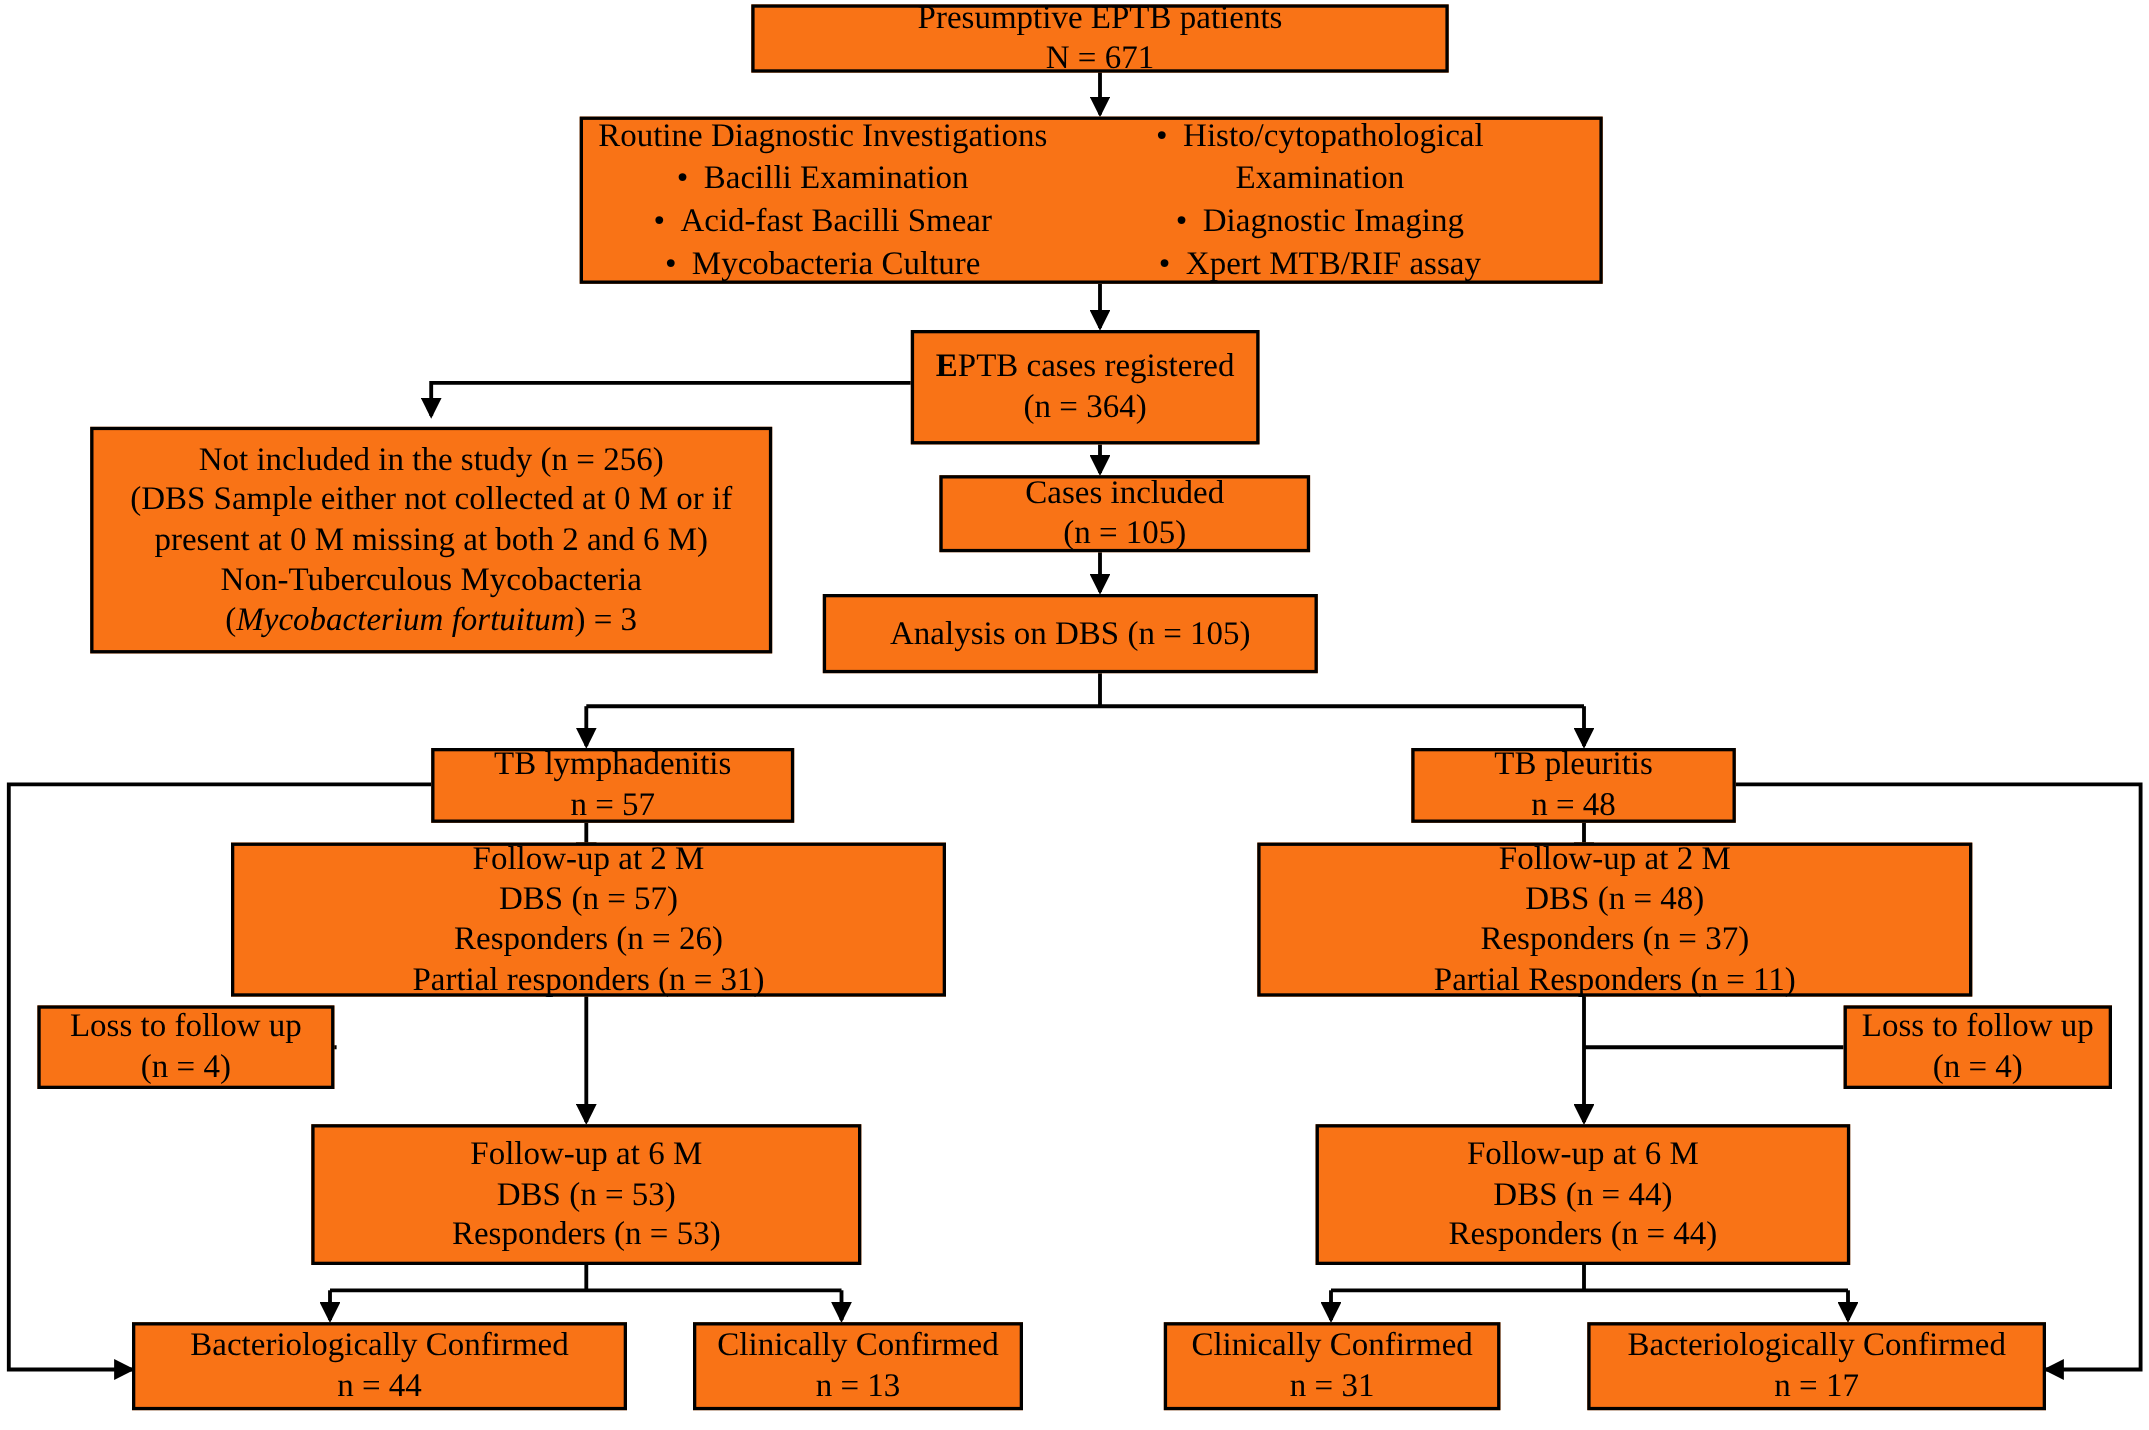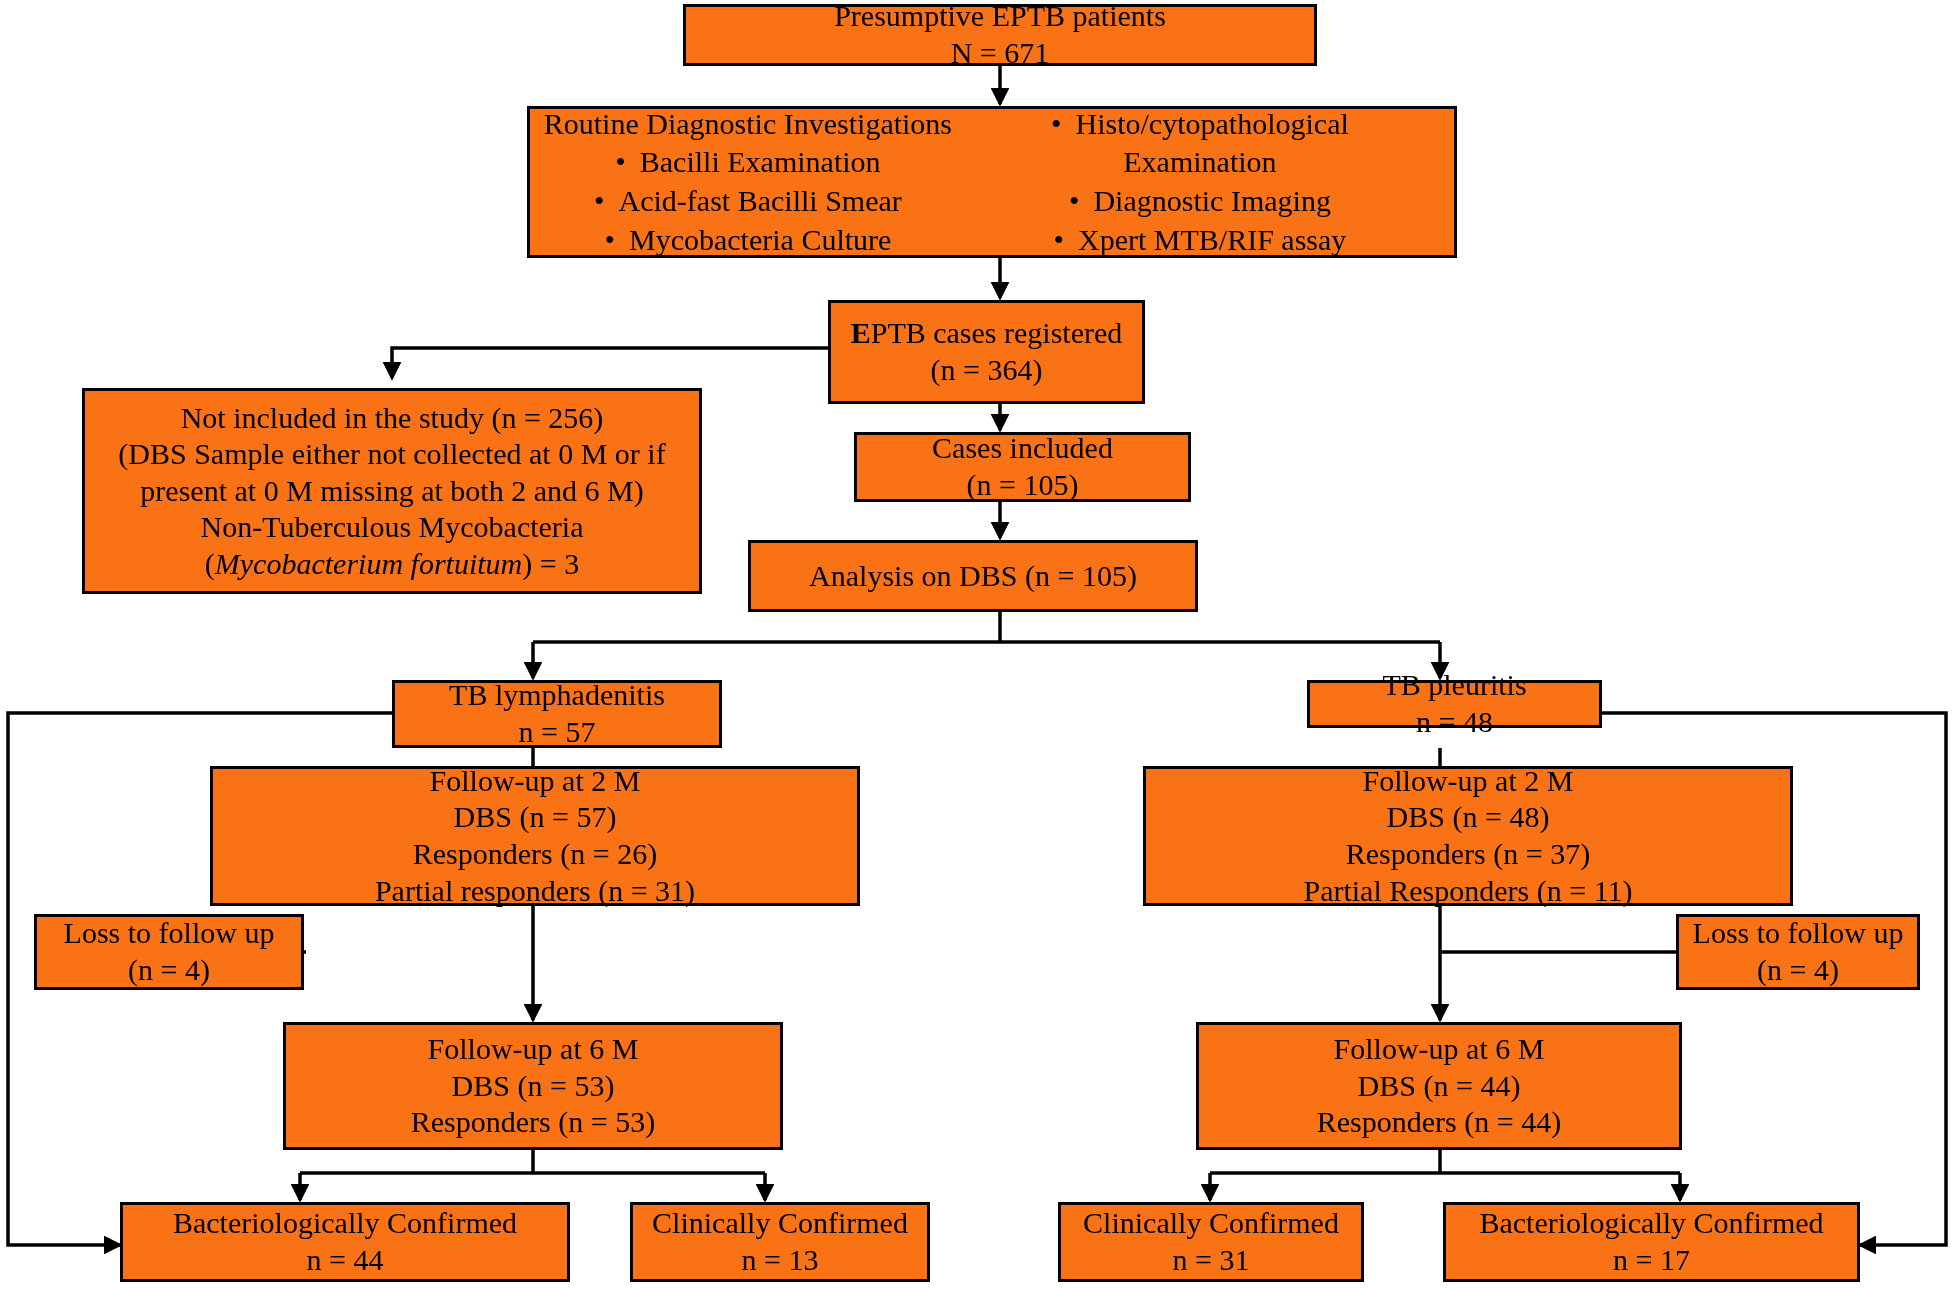--- a/index.html
+++ b/index.html
@@ -160,21 +160,21 @@
 
   <div class="box" style="left:748px; top:540px; width:450px; height:72px;">
     <span class="line">Analysis on DBS   (n = 105)</span>
   </div>
 
   <div class="box" style="left:392px; top:680px; width:330px; height:68px;">
     <span class="line">TB lymphadenitis</span>
     <span class="line">n = 57</span>
   </div>
 
-  <div class="box" style="left:1283px; top:680px; width:295px; height:48px;margin-left:24px;">
+  <div class="box" style="left:1283px; top:680px; width:295px; height:68px;">
     <span class="line">TB pleuritis</span>
     <span class="line">n = 48</span>
   </div>
 
   <div class="box" style="left:210px; top:766px; width:650px; height:140px;">
     <span class="line">Follow-up at 2 M</span>
     <span class="line">DBS (n = 57)</span>
     <span class="line">Responders (n = 26)</span>
     <span class="line">Partial responders (n = 31)</span>
   </div>

